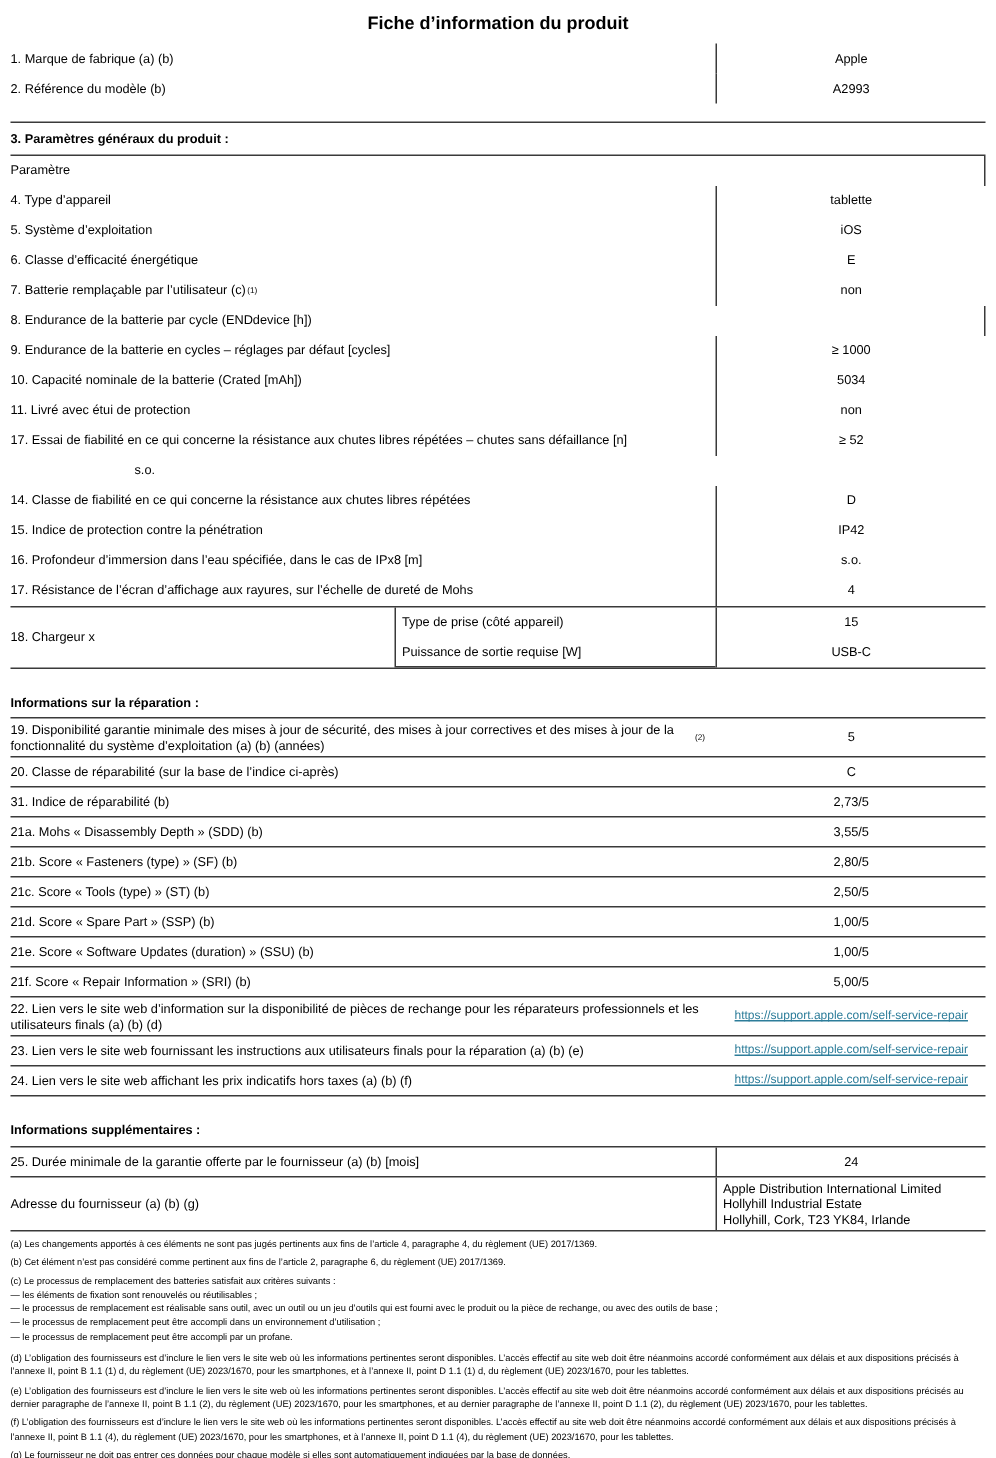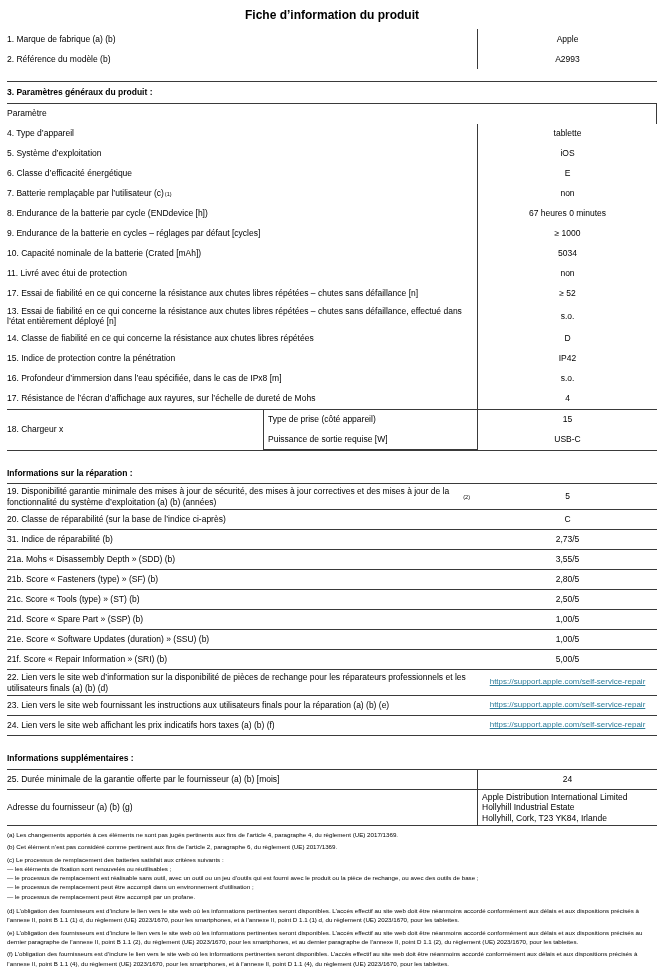--- a/index.html
+++ b/index.html
@@ -123,40 +123,38 @@
   </div>
   <div class="t-row div-v">
     <div class="lbl">
         <span>7. Batterie remplaçable par l’utilisateur (c)</span>
         <sup>(1)</sup>
       </div>
     <div class="val">non</div>
   </div>
   <div class="t-row div-v">
     <div class="lbl">8. Endurance de la batterie par cycle (ENDdevice [h])</div>
-    <div class="val">67 heures 0 minutes</div>
   </div>
   <div class="t-row div-v">
     <div class="lbl">9. Endurance de la batterie en cycles – réglages par défaut [cycles]</div>
     <div class="val">≥ 1000</div>
   </div>
   <div class="t-row div-v">
     <div class="lbl">10. Capacité nominale de la batterie (Crated [mAh])</div>
     <div class="val">5034</div>
   </div>
   <div class="t-row div-v">
     <div class="lbl">11. Livré avec étui de protection</div>
     <div class="val">non</div>
   </div>
   <div class="t-row div-v">
     <div class="lbl">17. Essai de fiabilité en ce qui concerne la résistance aux chutes libres répétées – chutes sans défaillance [n]</div>
     <div class="val">≥ 52</div>
   </div>
   <div class="t-row div-v">
-    <div class="lbl">13. Essai de fiabilité en ce qui concerne la résistance aux chutes libres répétées – chutes sans défaillance, effectué dans l’état entièrement déployé [n]</div>
     <div class="val">s.o.</div>
   </div>
   <div class="t-row div-v">
     <div class="lbl">14. Classe de fiabilité en ce qui concerne la résistance aux chutes libres répétées</div>
     <div class="val">D</div>
   </div>
   <div class="t-row div-v">
     <div class="lbl">15. Indice de protection contre la pénétration</div>
     <div class="val">IP42</div>
   </div>

